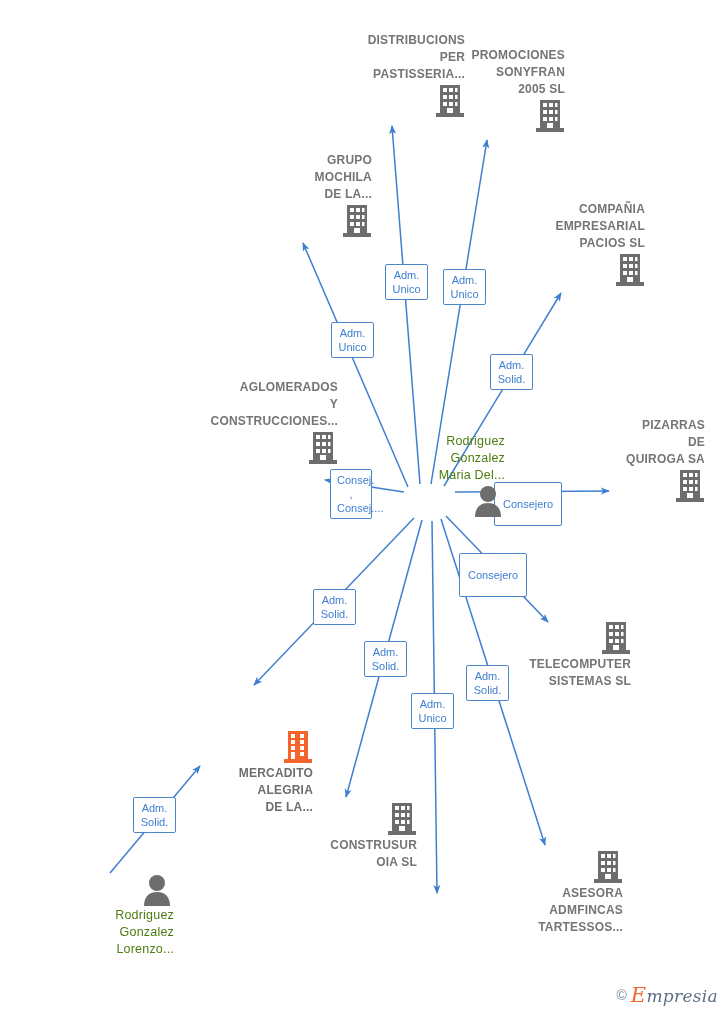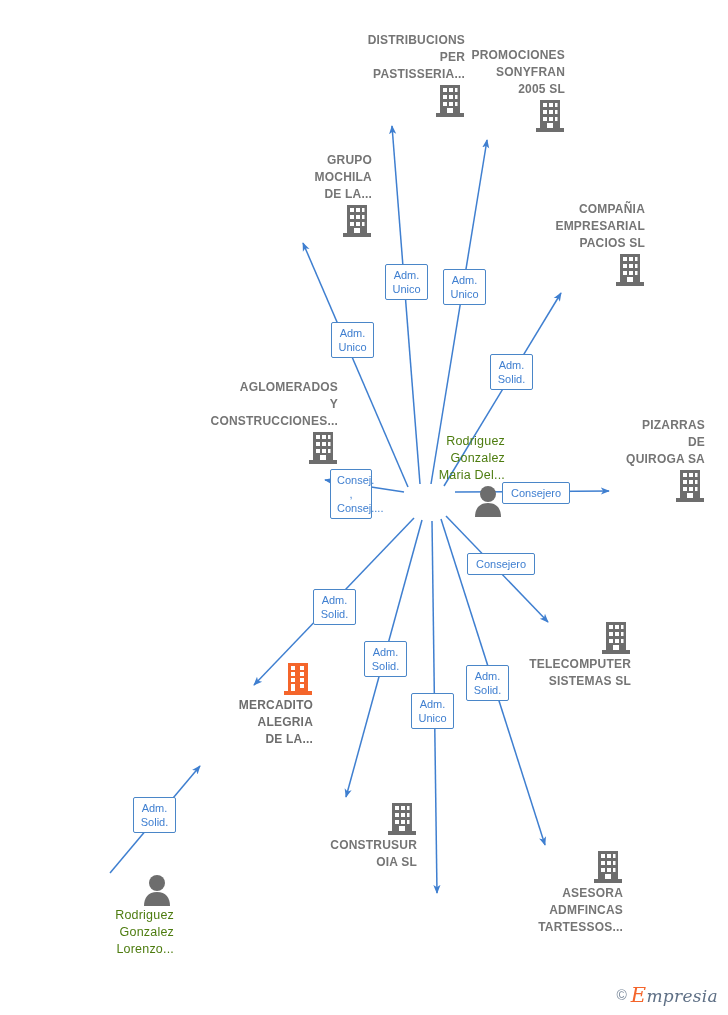--- a/index.html
+++ b/index.html
@@ -64,21 +64,21 @@
     border:1.4px solid #4a86c8;
     border-radius:2px;
     color:#3f7fd0;
     font-size:11px;
     line-height:14px;
     padding:3px 6px;
     text-align:center;
     white-space:pre-line;
     box-sizing:border-box;
   }
-  .chip.one-line{ padding:3px 8px;margin-left:8px; }
+  .chip.one-line{ padding:14px 8px; }
 
   
   #watermark{
     position:absolute;
     right:10px;
     bottom:8px;
     display:flex;
     align-items:center;
     gap:4px;
     font-size:15px;
@@ -334,21 +334,21 @@
             <rect x="14" y="18" width="4" height="4"></rect>
             <rect x="20" y="18" width="2.5" height="4"></rect>
         <rect x="12" y="24" width="6" height="5"></rect>
           </g>
         </svg>
     </span>
     <span class="label">TELECOMPUTER
 SISTEMAS  SL</span>
   </div>
 
-  <div class="node company highlight label-below" style="left:238px;top:662px">
+  <div class="node company highlight label-below" style="left:238px;top:730px">
     <span class="glyph">
       <svg width="30" height="34" viewBox="0 0 30 34">
           <g fill="#f4652b">
         <rect x="5" y="1" width="20" height="28"></rect>
             <rect x="1" y="29" width="28" height="4"></rect>
           </g>
         <g fill="#ffffff">
             <rect x="8" y="4" width="4" height="4"></rect>
             <rect x="17" y="4" width="4" height="4"></rect>
         <rect x="8" y="10" width="4" height="4"></rect>

